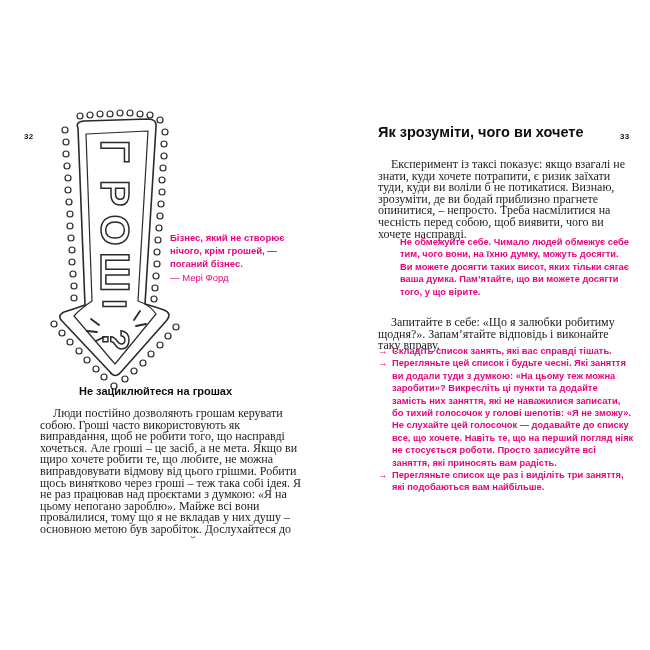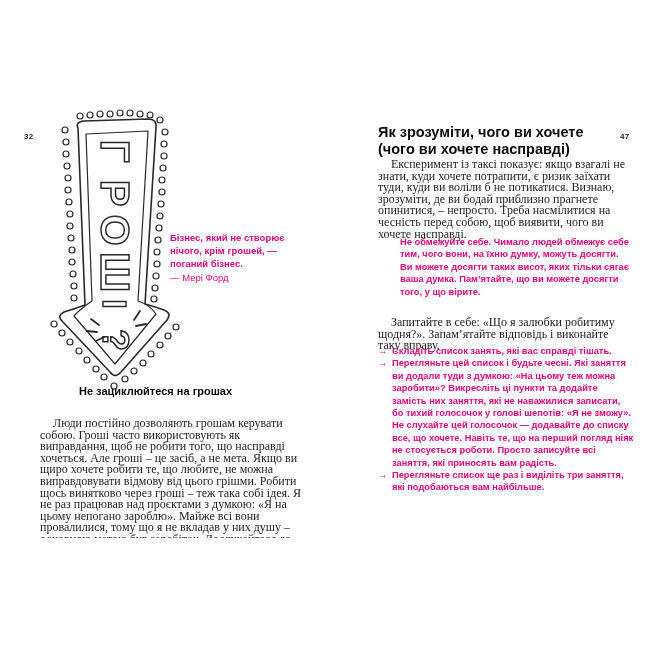--- a/index.html
+++ b/index.html
@@ -27,21 +27,21 @@
     position:absolute; left:400px; top:236px; width:230px;
     font-weight:700; font-size:9.3px; line-height:12.4px; color:#E5067D;
   }
   .quote-l {
     position:absolute; left:170px; top:231px; width:128px;
     font-weight:700; font-size:9.5px; line-height:13px; color:#E5067D;
   }
   .quote-attr { font-weight:400; margin-top:1px; }
   .section-l { position:absolute; left:40px; top:385px; width:263px; }
   .section-l h3 {
-    margin:0 0 20px 0; font-family:"Liberation Sans",sans-serif;
+    margin:0 0 10px 0; font-family:"Liberation Sans",sans-serif;
     font-weight:700; font-size:11px; line-height:13px; color:#0d0d0d;padding-left:39px;
   }
   .flow-col { position:absolute; left:378px; top:345px; width:256px; }
   .bullet {
     display:flex; gap:4px; font-weight:700; font-size:9.3px;
     line-height:12.4px; color:#E5067D;
   }
   .bullet .mk { flex:0 0 10px; }
   .bullet .bt { flex:1; }
   .para3 { margin-top:10px; }
@@ -137,25 +137,24 @@
     <div class="quote-attr">— Мері Форд</div>
   </div>
 
   <div class="section-l">
     <h3>Не зациклюйтеся на грошах</h3>
     <div class="serif">
       <p>Люди постійно дозволяють грошам керувати собою. Гроші часто використовують як виправдання, щоб не робити того, що насправді хочеться. Але гроші – це засіб, а не мета. Якщо ви щиро хочете робити те, що любите, не можна виправдовувати відмову від цього грішми. Робити щось винятково через гроші – теж така собі ідея. Я не раз працював над проєктами з думкою: «Я на цьому непогано зароблю». Майже всі вони провалилися, тому що я не вкладав у них душу – основною метою був заробіток. Дослухайтеся до поклику серця, а не до грошей.</p>
     </div>
   </div>
 
-  <div class="pagenum" style="left:620px; top:133px;">47</div>
+  <div class="pagenum" style="left:620px; top:133px;">33</div>
 
   <div class="heading-right">
     <span>Як зрозуміти, чого ви хочете</span>
-    <span>(чого ви хочете насправді)</span>
   </div>
 
   <div class="serif para1">
     <p>Експеримент із таксі показує: якщо взагалі не знати, куди хочете потрапити, є ризик заїхати туди, куди ви воліли б не потикатися. Визнаю, зрозуміти, де ви бодай приблизно прагнете опинитися, – непросто. Треба насмілитися на чесність перед собою, щоб виявити, чого ви хочете насправді.</p>
   </div>
 
   <div class="quote-r">
     <div>Не обмежуйте себе. Чимало людей обмежує себе тим, чого вони, на їхню думку, можуть досягти. Ви можете досягти таких висот, яких тільки сягає ваша думка. Пам’ятайте, що ви можете досягти того, у що вірите.</div>
   </div>
 

